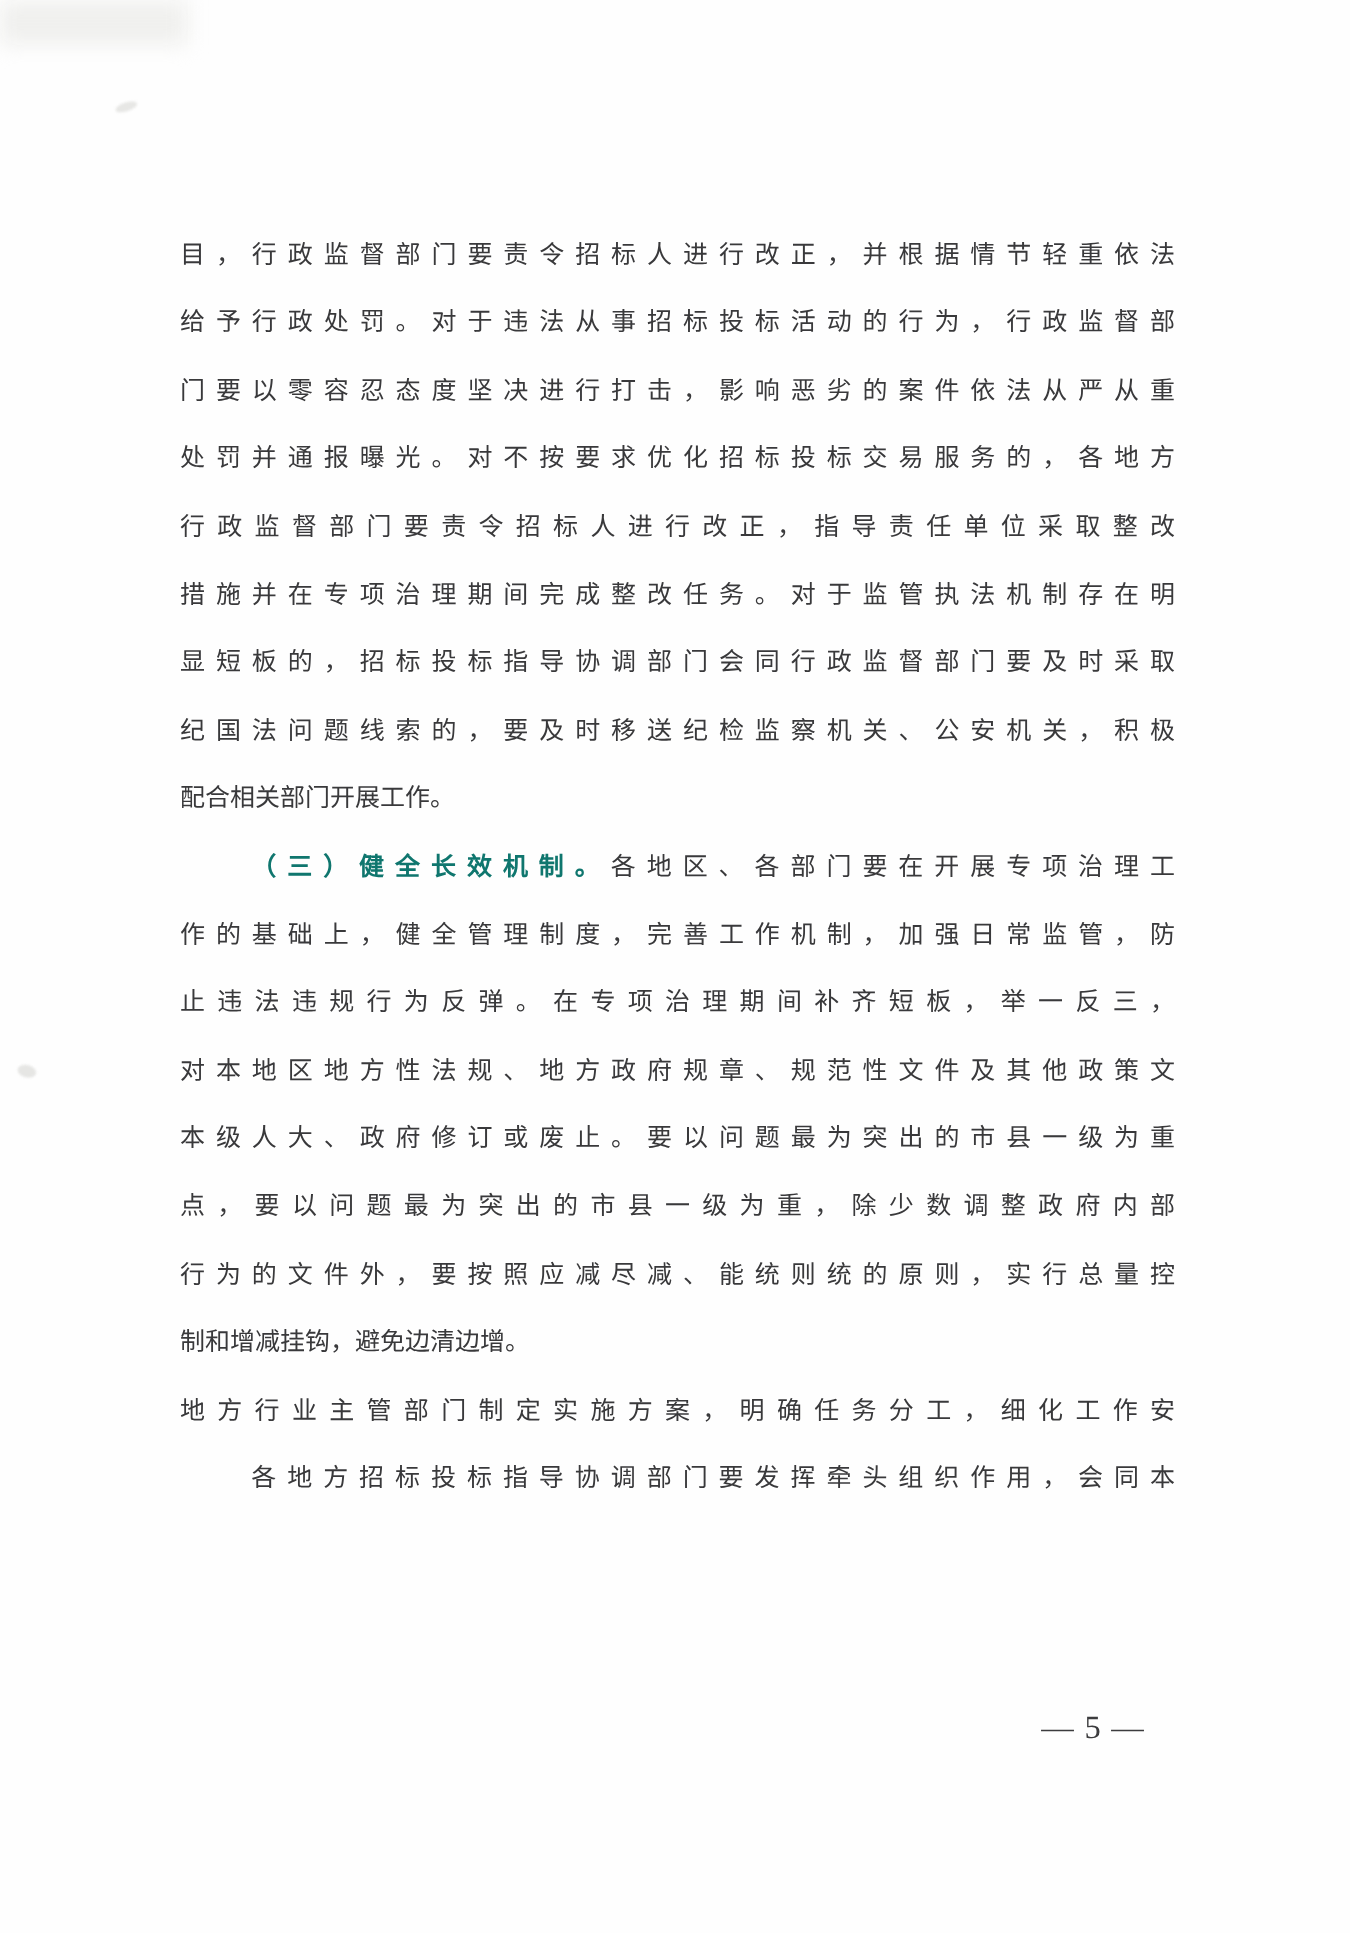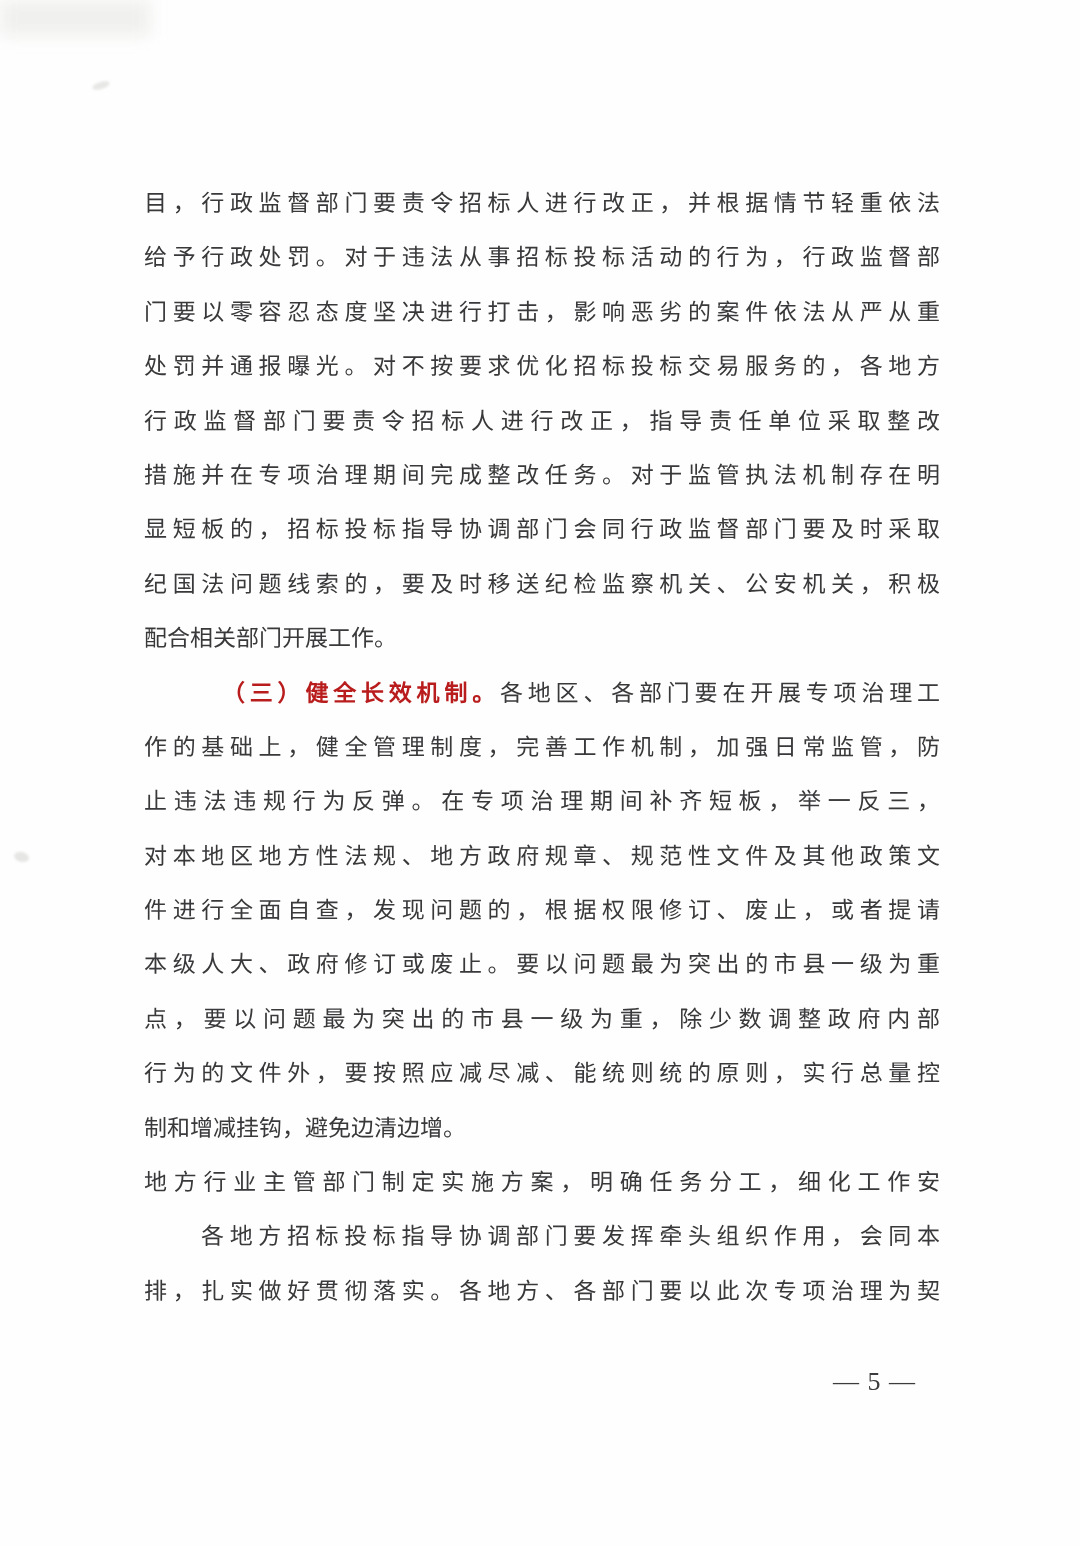--- a/index.html
+++ b/index.html
@@ -50,37 +50,36 @@
   #textblock {
     position: absolute;
     left: 144px;
     top: 177px;
     width: 796px;
     color: #39393b;
   }
   .line {
     height: 54.4px;
     line-height: 54.4px;
-    font-size: 23px;
+    font-size: 20px;
     letter-spacing: 0;
     text-align: justify;
     text-align-last: justify;
     text-justify: inter-character;
     white-space: nowrap;
   }
   .line.last {
     text-align-last: left;
   }
   .line.indent {
     text-indent: 57px;
   }
   .bold-seg {
     font-weight: 700;
-    color: #b91c1c;
-    margin-left: 21px;
+    color: #0f766e;
   }
   #page-number {
     position: absolute;
     left: 833px;
     top: 1366px;
     font-size: 26px;
     line-height: 32px;
     color: #3c3c3e;
     letter-spacing: 1px;
   }
@@ -100,24 +99,22 @@
       <div class="line"><span>处罚并通报曝光。对不按要求优化招标投标交易服务的，各地方</span></div>
       <div class="line"><span>行政监督部门要责令招标人进行改正，指导责任单位采取整改</span></div>
       <div class="line"><span>措施并在专项治理期间完成整改任务。对于监管执法机制存在明</span></div>
       <div class="line"><span>显短板的，招标投标指导协调部门会同行政监督部门要及时采取</span></div>
       <div class="line"><span>纪国法问题线索的，要及时移送纪检监察机关、公安机关，积极</span></div>
       <div class="line last"><span>配合相关部门开展工作。</span></div>
       <div class="line indent"><span class="bold-seg">（三）健全长效机制。</span><span>各地区、各部门要在开展专项治理工</span></div>
       <div class="line"><span>作的基础上，健全管理制度，完善工作机制，加强日常监管，防</span></div>
       <div class="line"><span>止违法违规行为反弹。在专项治理期间补齐短板，举一反三，</span></div>
       <div class="line"><span>对本地区地方性法规、地方政府规章、规范性文件及其他政策文</span></div>
-      <div class="line"><span>件进行全面自查，发现问题的，根据权限修订、废止，或者提请</span></div>
       <div class="line"><span>本级人大、政府修订或废止。要以问题最为突出的市县一级为重</span></div>
       <div class="line"><span>点，要以问题最为突出的市县一级为重，除少数调整政府内部</span></div>
       <div class="line"><span>行为的文件外，要按照应减尽减、能统则统的原则，实行总量控</span></div>
       <div class="line last"><span>制和增减挂钩，避免边清边增。</span></div>
       <div class="line"><span>地方行业主管部门制定实施方案，明确任务分工，细化工作安</span></div>
       <div class="line indent"><span>各地方招标投标指导协调部门要发挥牵头组织作用，会同本</span></div>
-      <div class="line"><span>排，扎实做好贯彻落实。各地方、各部门要以此次专项治理为契</span></div>
     </div>
 
   <div id="page-number">— 5 —</div>
 </div>
 
 </body></html>

